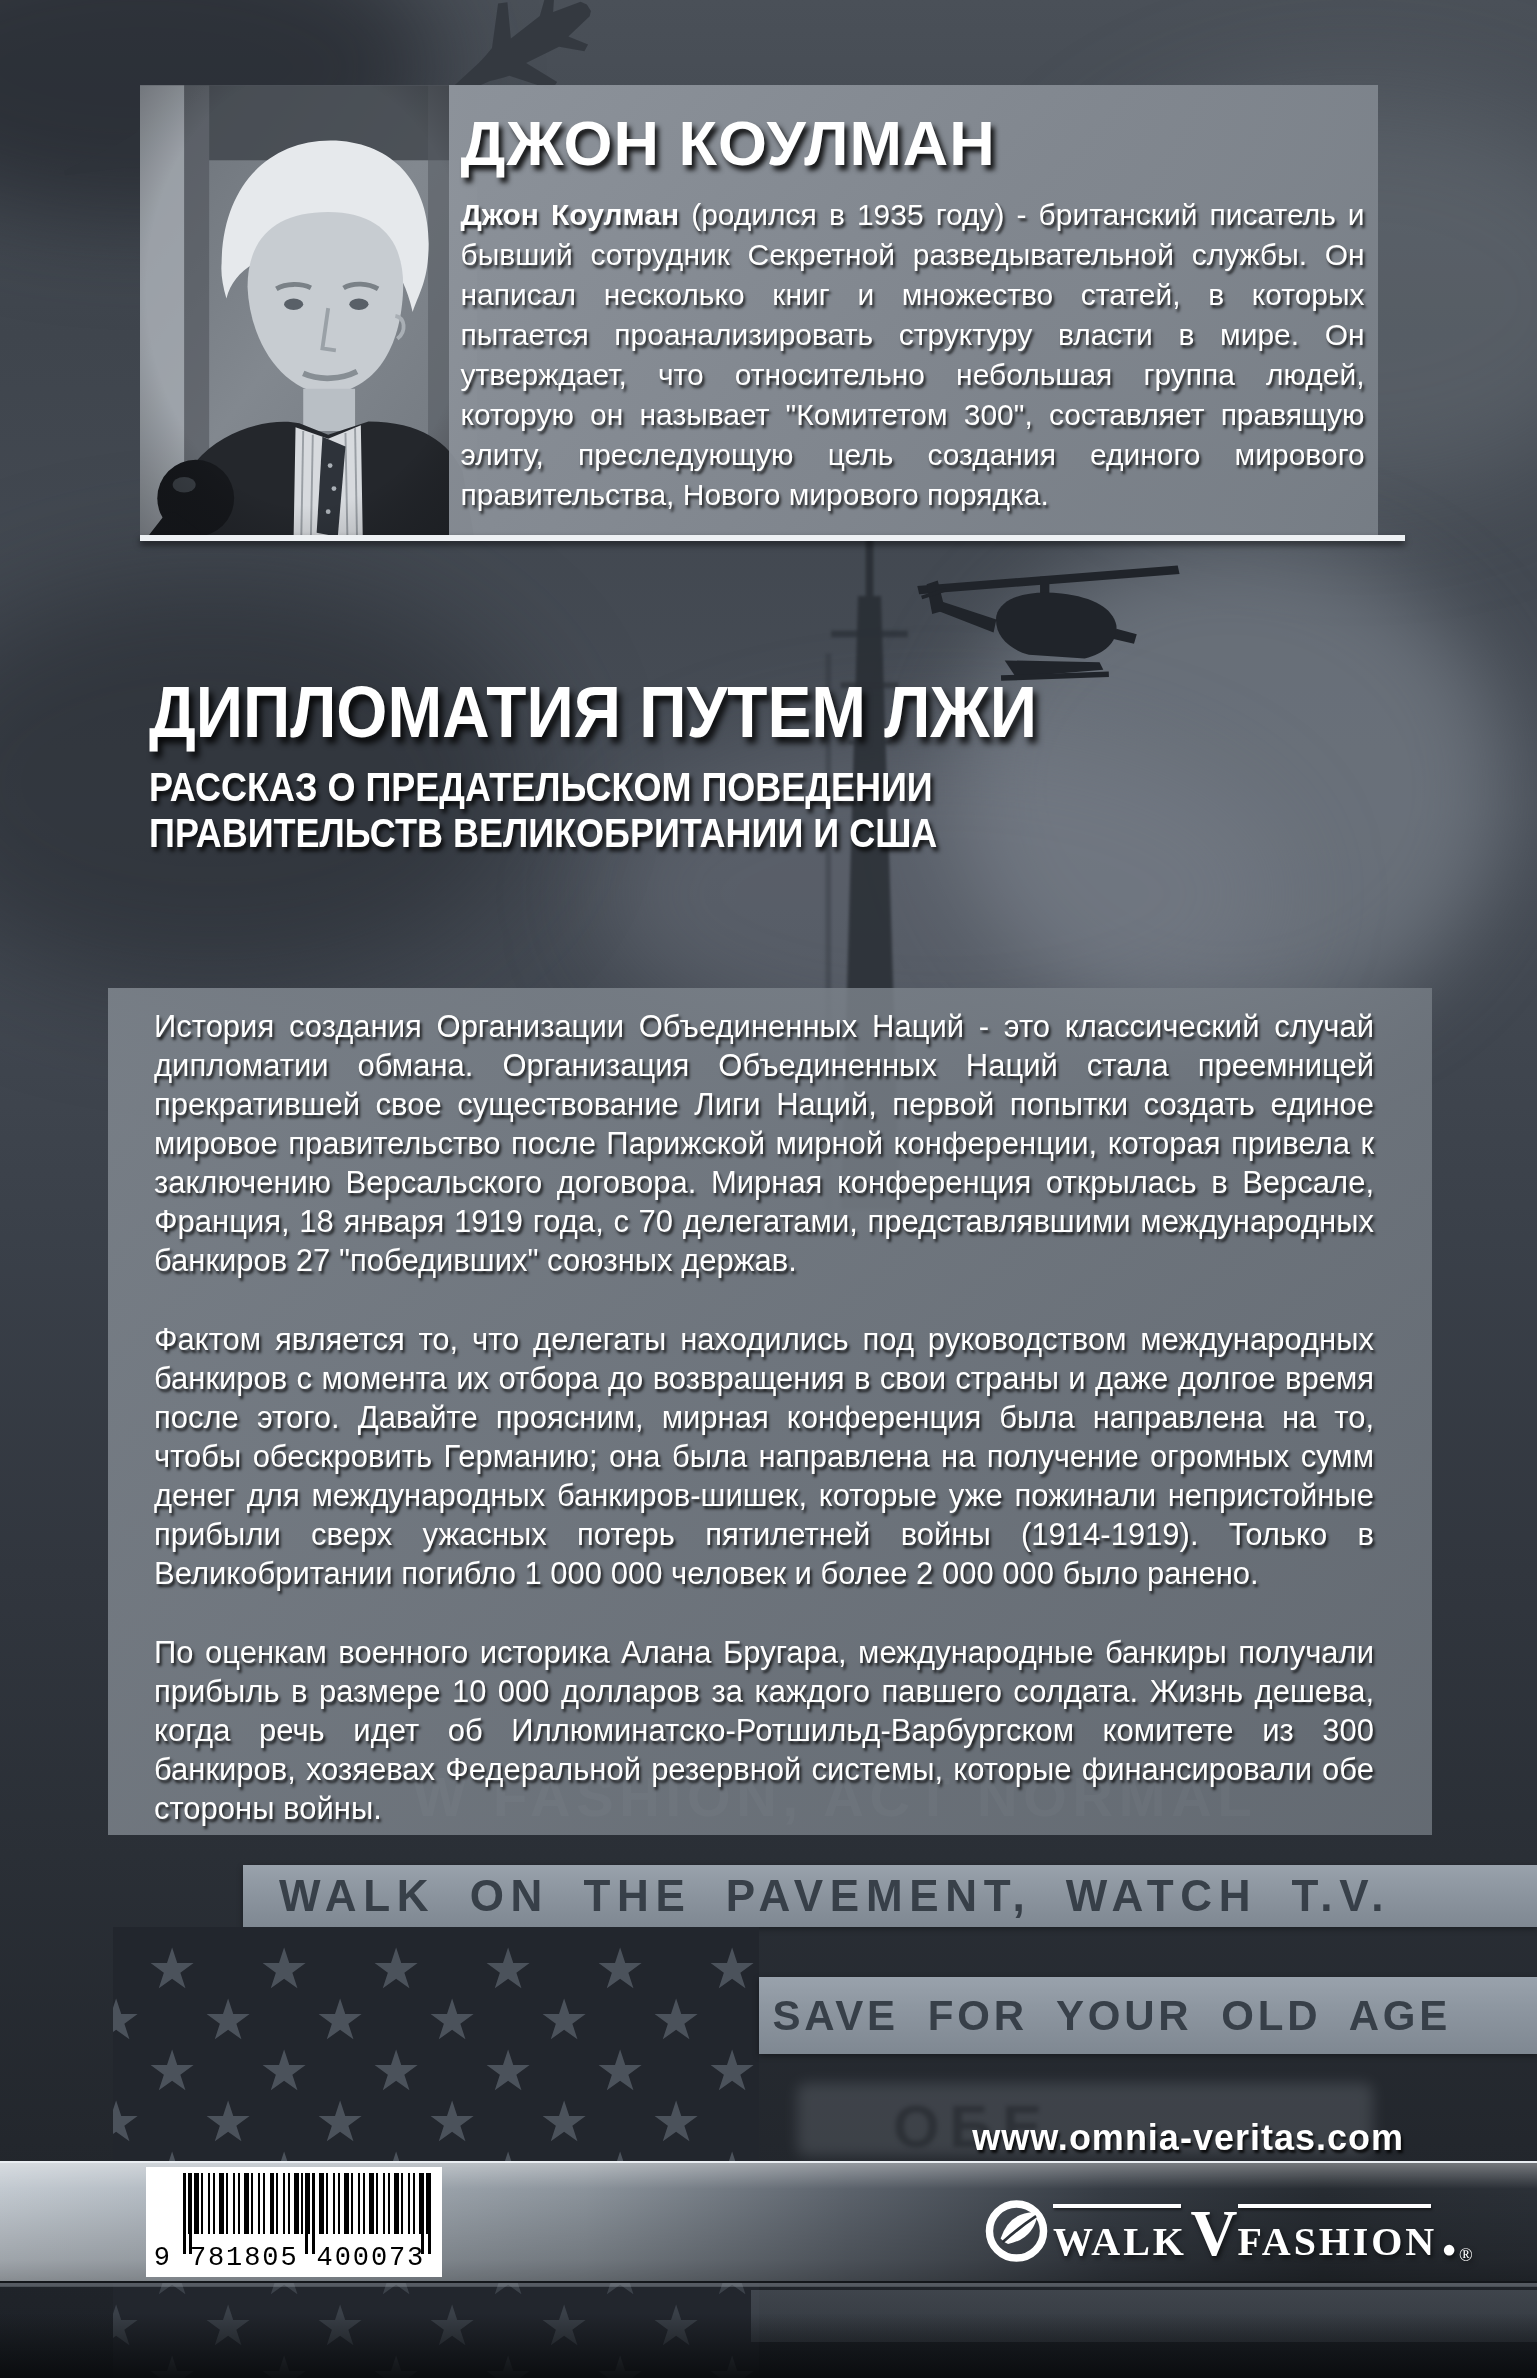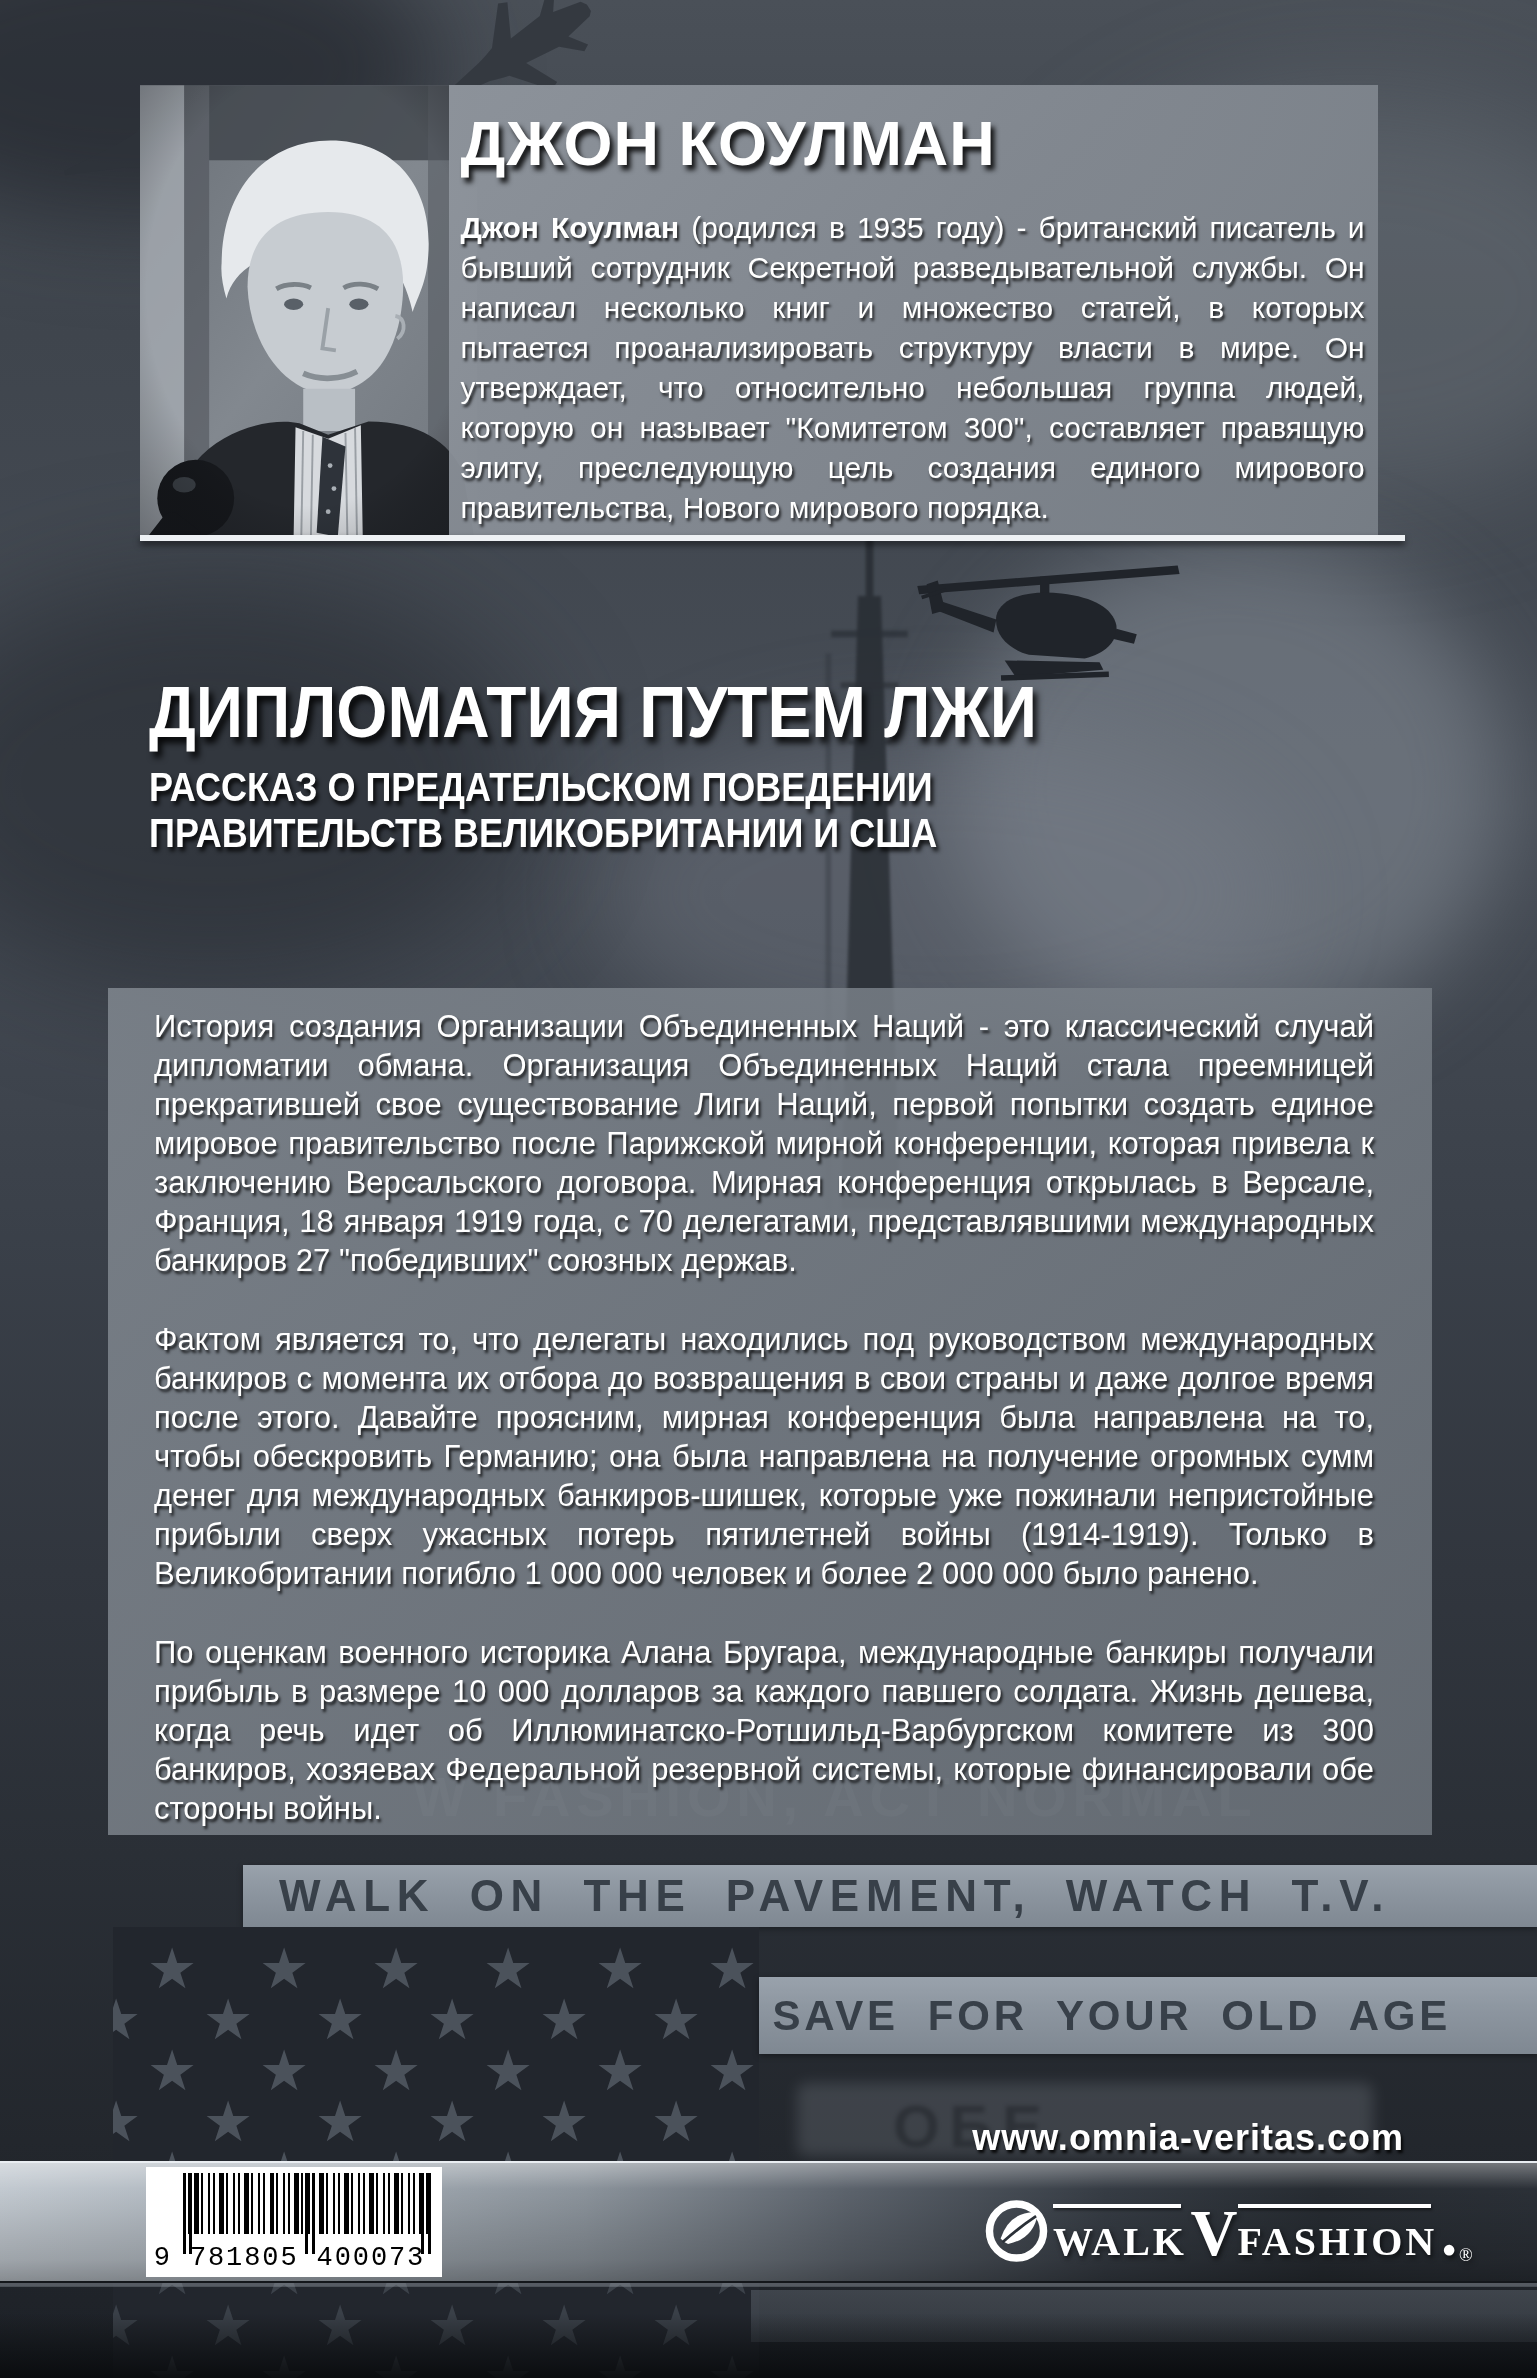--- a/index.html
+++ b/index.html
@@ -29,21 +29,21 @@
   .bottom-strip{position:absolute;background:linear-gradient(180deg,#79828c,#5a626b);opacity:.35;}
   .bottom-fade{position:absolute;left:0;width:1537px;background:linear-gradient(180deg,rgba(8,10,12,0),rgba(8,10,12,.9));}
 
   
   .photo-box{position:absolute;left:140px;top:85px;width:337px;height:452px;overflow:hidden;z-index:3;}
   .bio-panel{position:absolute;left:449px;top:85px;width:929px;height:452px;z-index:3;
         background:linear-gradient(130deg,rgba(144,150,158,.95) 0%,rgba(133,139,147,.92) 55%,rgba(122,129,137,.9) 100%);
         box-sizing:border-box;padding:25px 13.4px 0 11.5px;}
   .author-name{margin:0;font-size:63px;line-height:67px;font-weight:700;color:#fff;
         letter-spacing:1px;text-shadow:3.8px 4.8px 5.8px rgba(0,0,0,.85);}
-  .bio-text{margin:31px 0 0 0;font-size:30px;line-height:40px;color:#fff;text-align:justify;
+  .bio-text{margin:18px 0 0 0;font-size:30px;line-height:40px;color:#fff;text-align:justify;
         text-shadow:1.9px 2.9px 2.9px rgba(0,0,0,.8);}
   .bio-text b{font-weight:700;}
   .divider{position:absolute;left:140px;top:535px;width:1265px;height:5.8px;background:#eef1f4;
         box-shadow:0 3.8px 6.7px rgba(0,0,0,.55);z-index:3;}
 
   
   .title-block{position:absolute;left:149px;top:672px;z-index:3;transform:scaleX(.9);transform-origin:left top;}
   .book-title{margin:0;font-size:73px;line-height:79px;font-weight:700;color:#fff;white-space:nowrap;
         text-shadow:4.8px 5.8px 6.7px rgba(0,0,0,.85);}
   .book-subtitle{margin-top:13.4px;font-size:40px;line-height:46px;font-weight:700;color:#fff;

